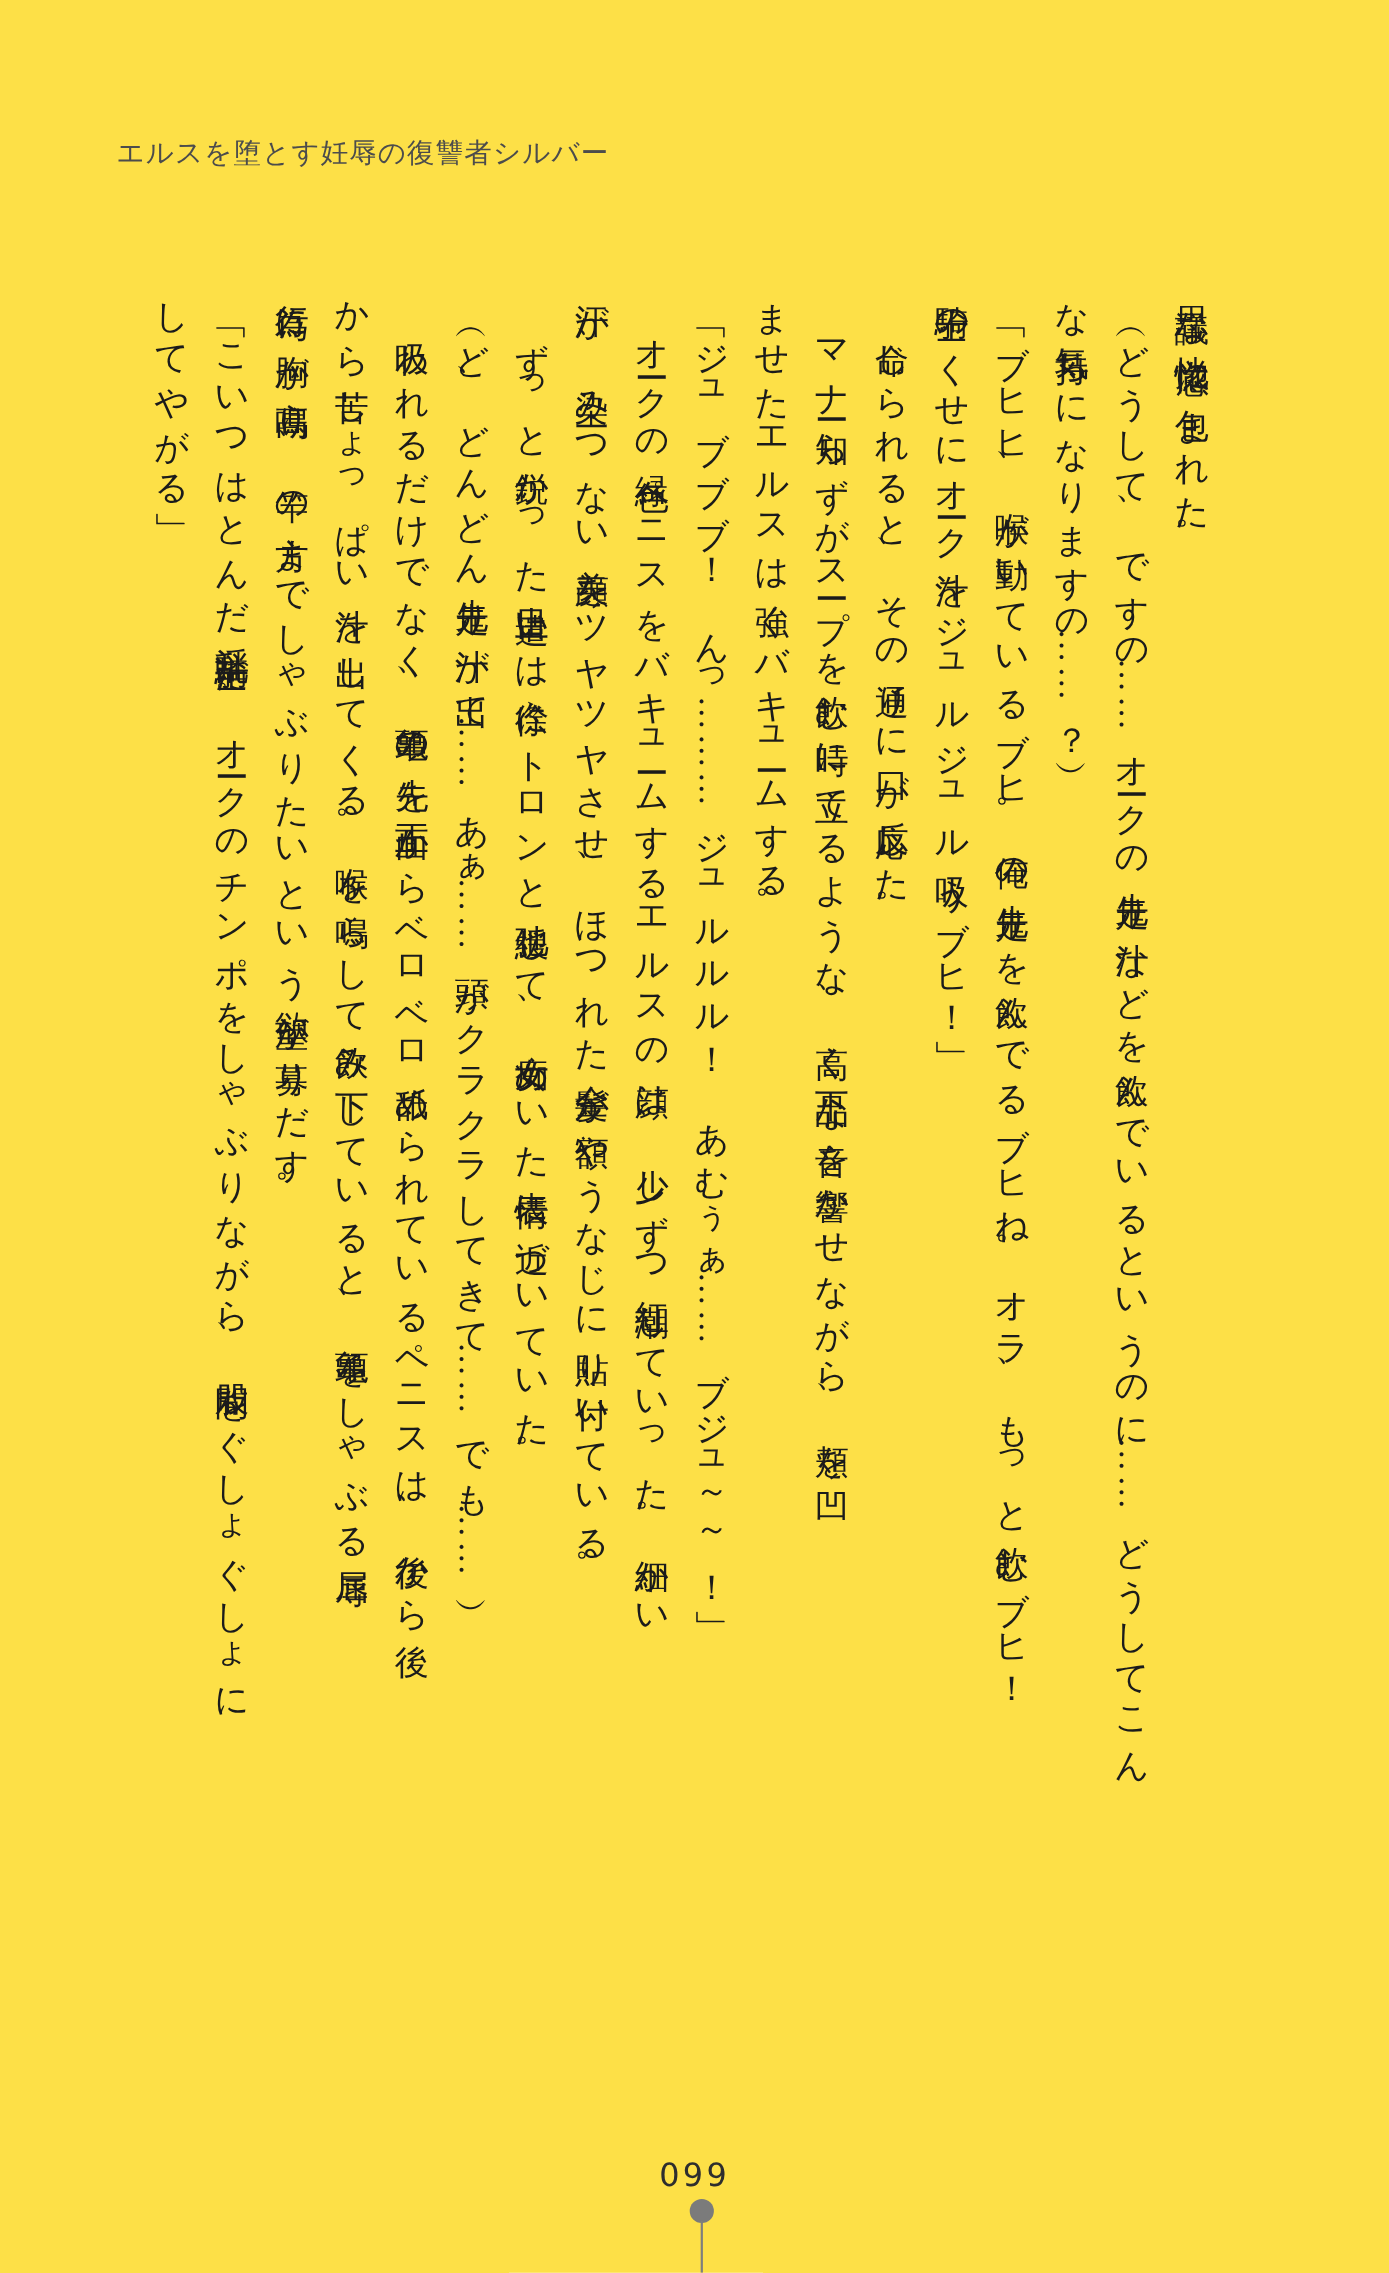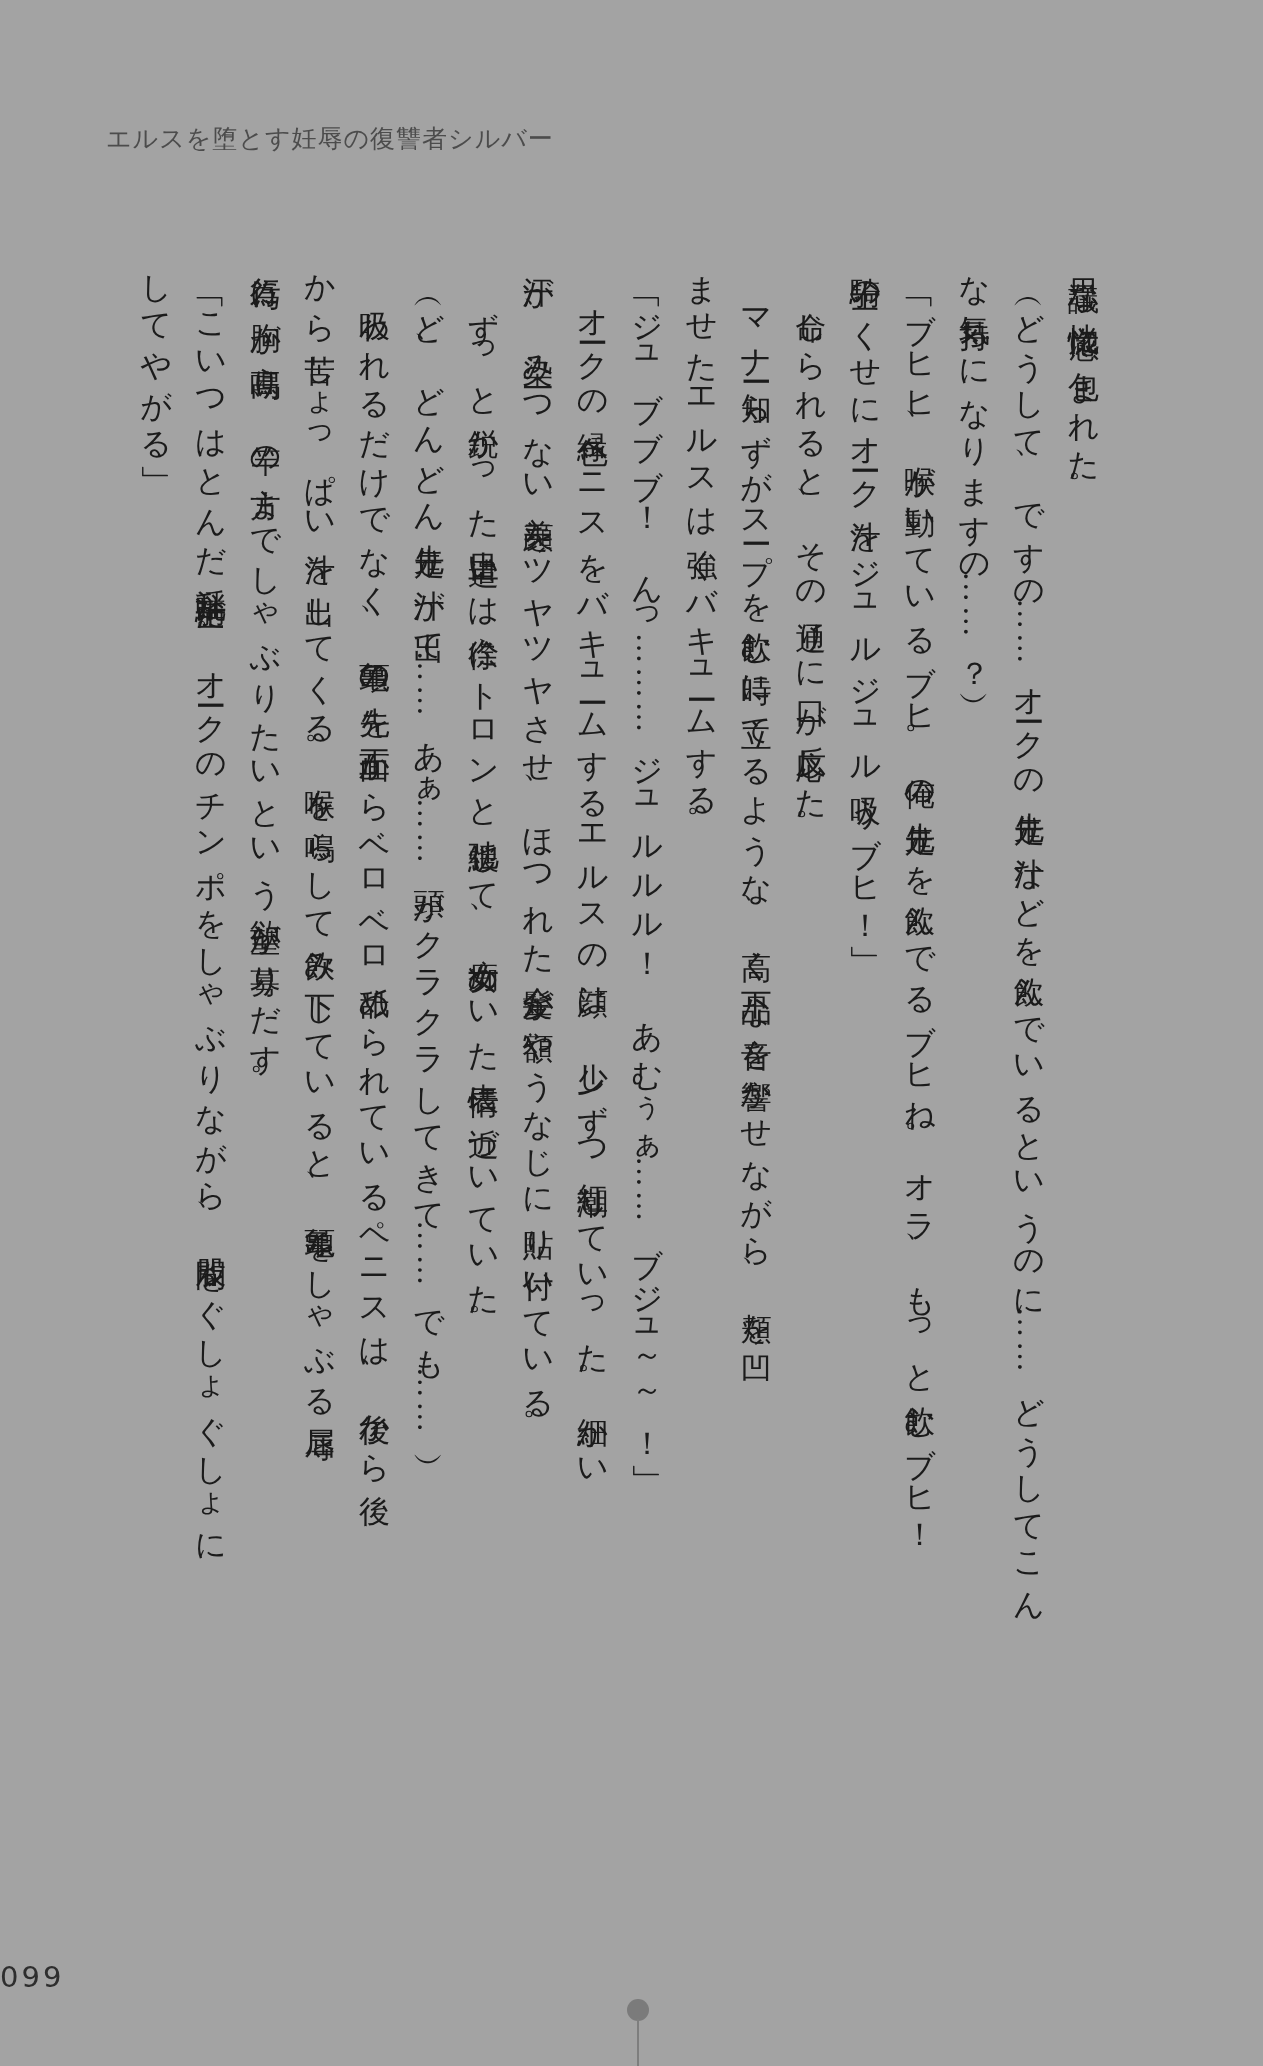--- a/index.html
+++ b/index.html
@@ -10,21 +10,21 @@
     width: 1263px;
     height: 2066px;
     background: #ffffff;
     position: relative;
     overflow: hidden;
     font-family: "Liberation Serif", "DejaVu Serif", serif;
   }
   .page {
     position: absolute;
     inset: 0;
-    background: #a3a3a3;
+    background: #fde047;
   }
   
   .running-header {
     position: absolute;
     left: 106px;
     top: 122px;
     font-size: 25px;
     letter-spacing: 1px;
     color: #4c4c4c;
     white-space: nowrap;
@@ -48,21 +48,21 @@
   }
   .text-block p.line.indent {
     text-indent: 34.5px;         
   }
   
   .page-number {
     position: absolute;
     left: 0;
     right: 0;
     top: 1960px;
-    text-align: left;
+    text-align: center;
     font-family: "DejaVu Sans", "Liberation Sans", sans-serif;
     font-weight: normal;
     font-size: 29px;
     letter-spacing: 3px;
     color: #2e2e2e;
   }
   .footer-dot {
     position: absolute;
     left: 627px;
     top: 1999px;

